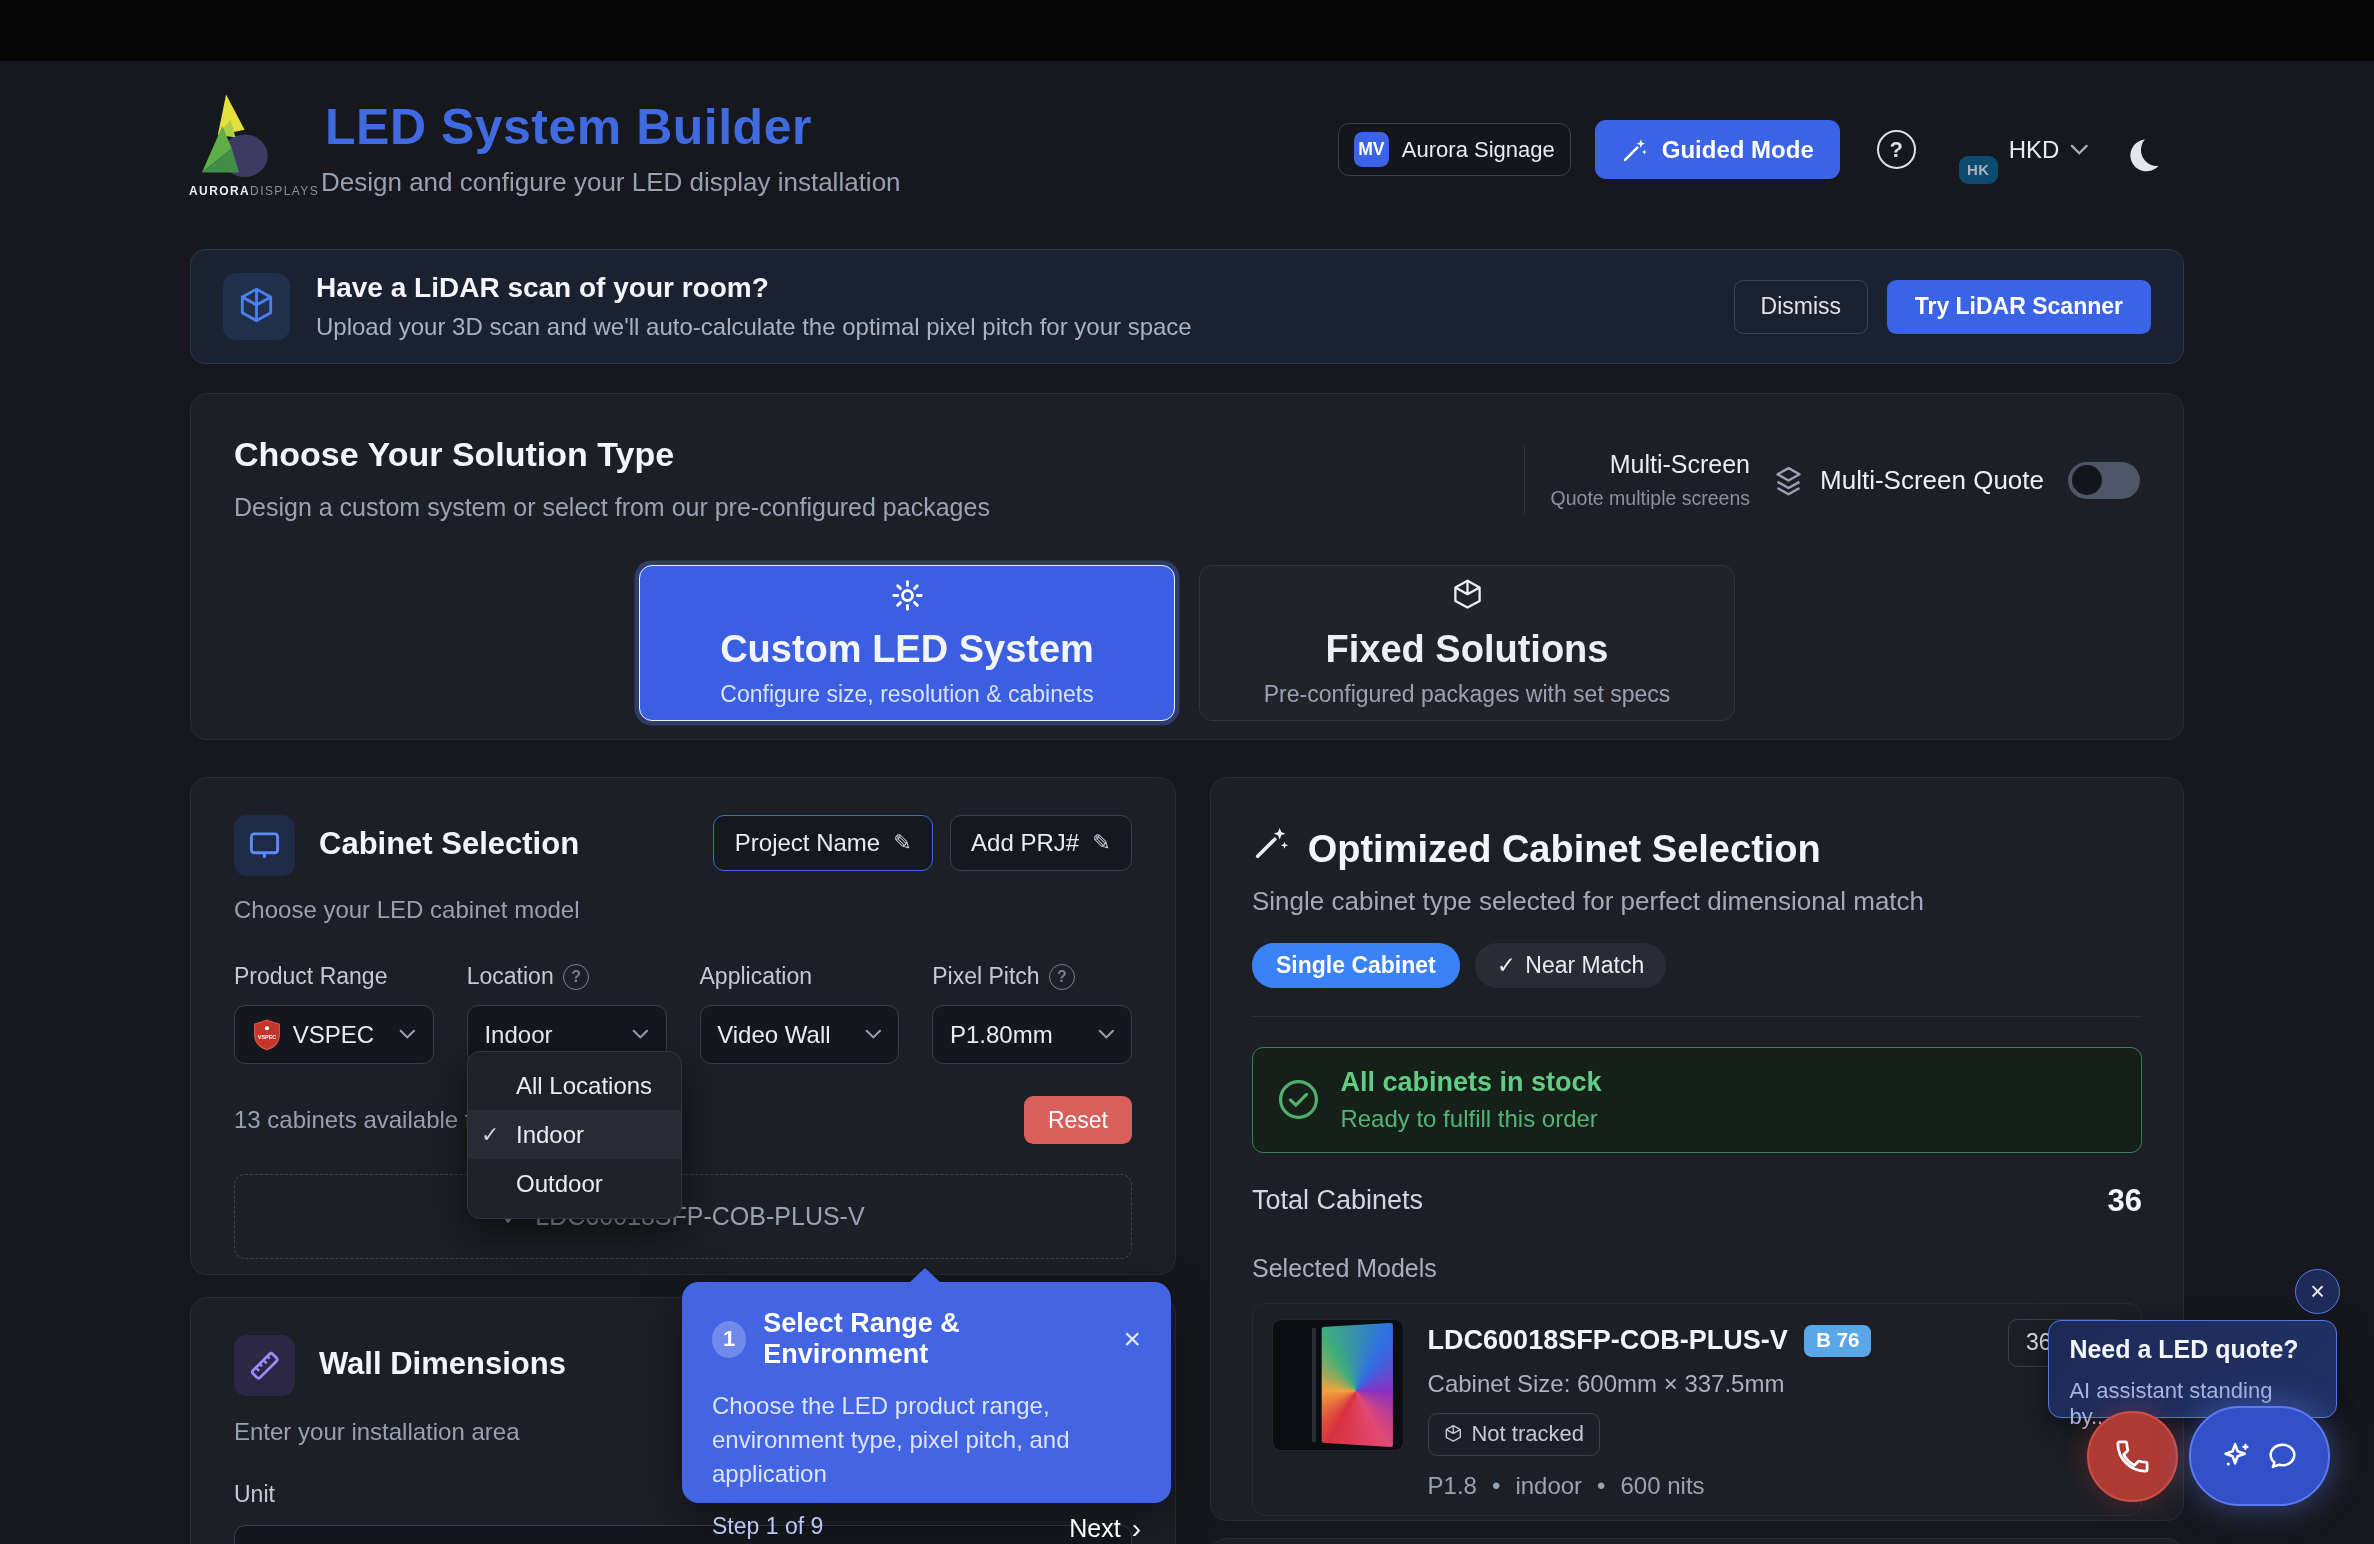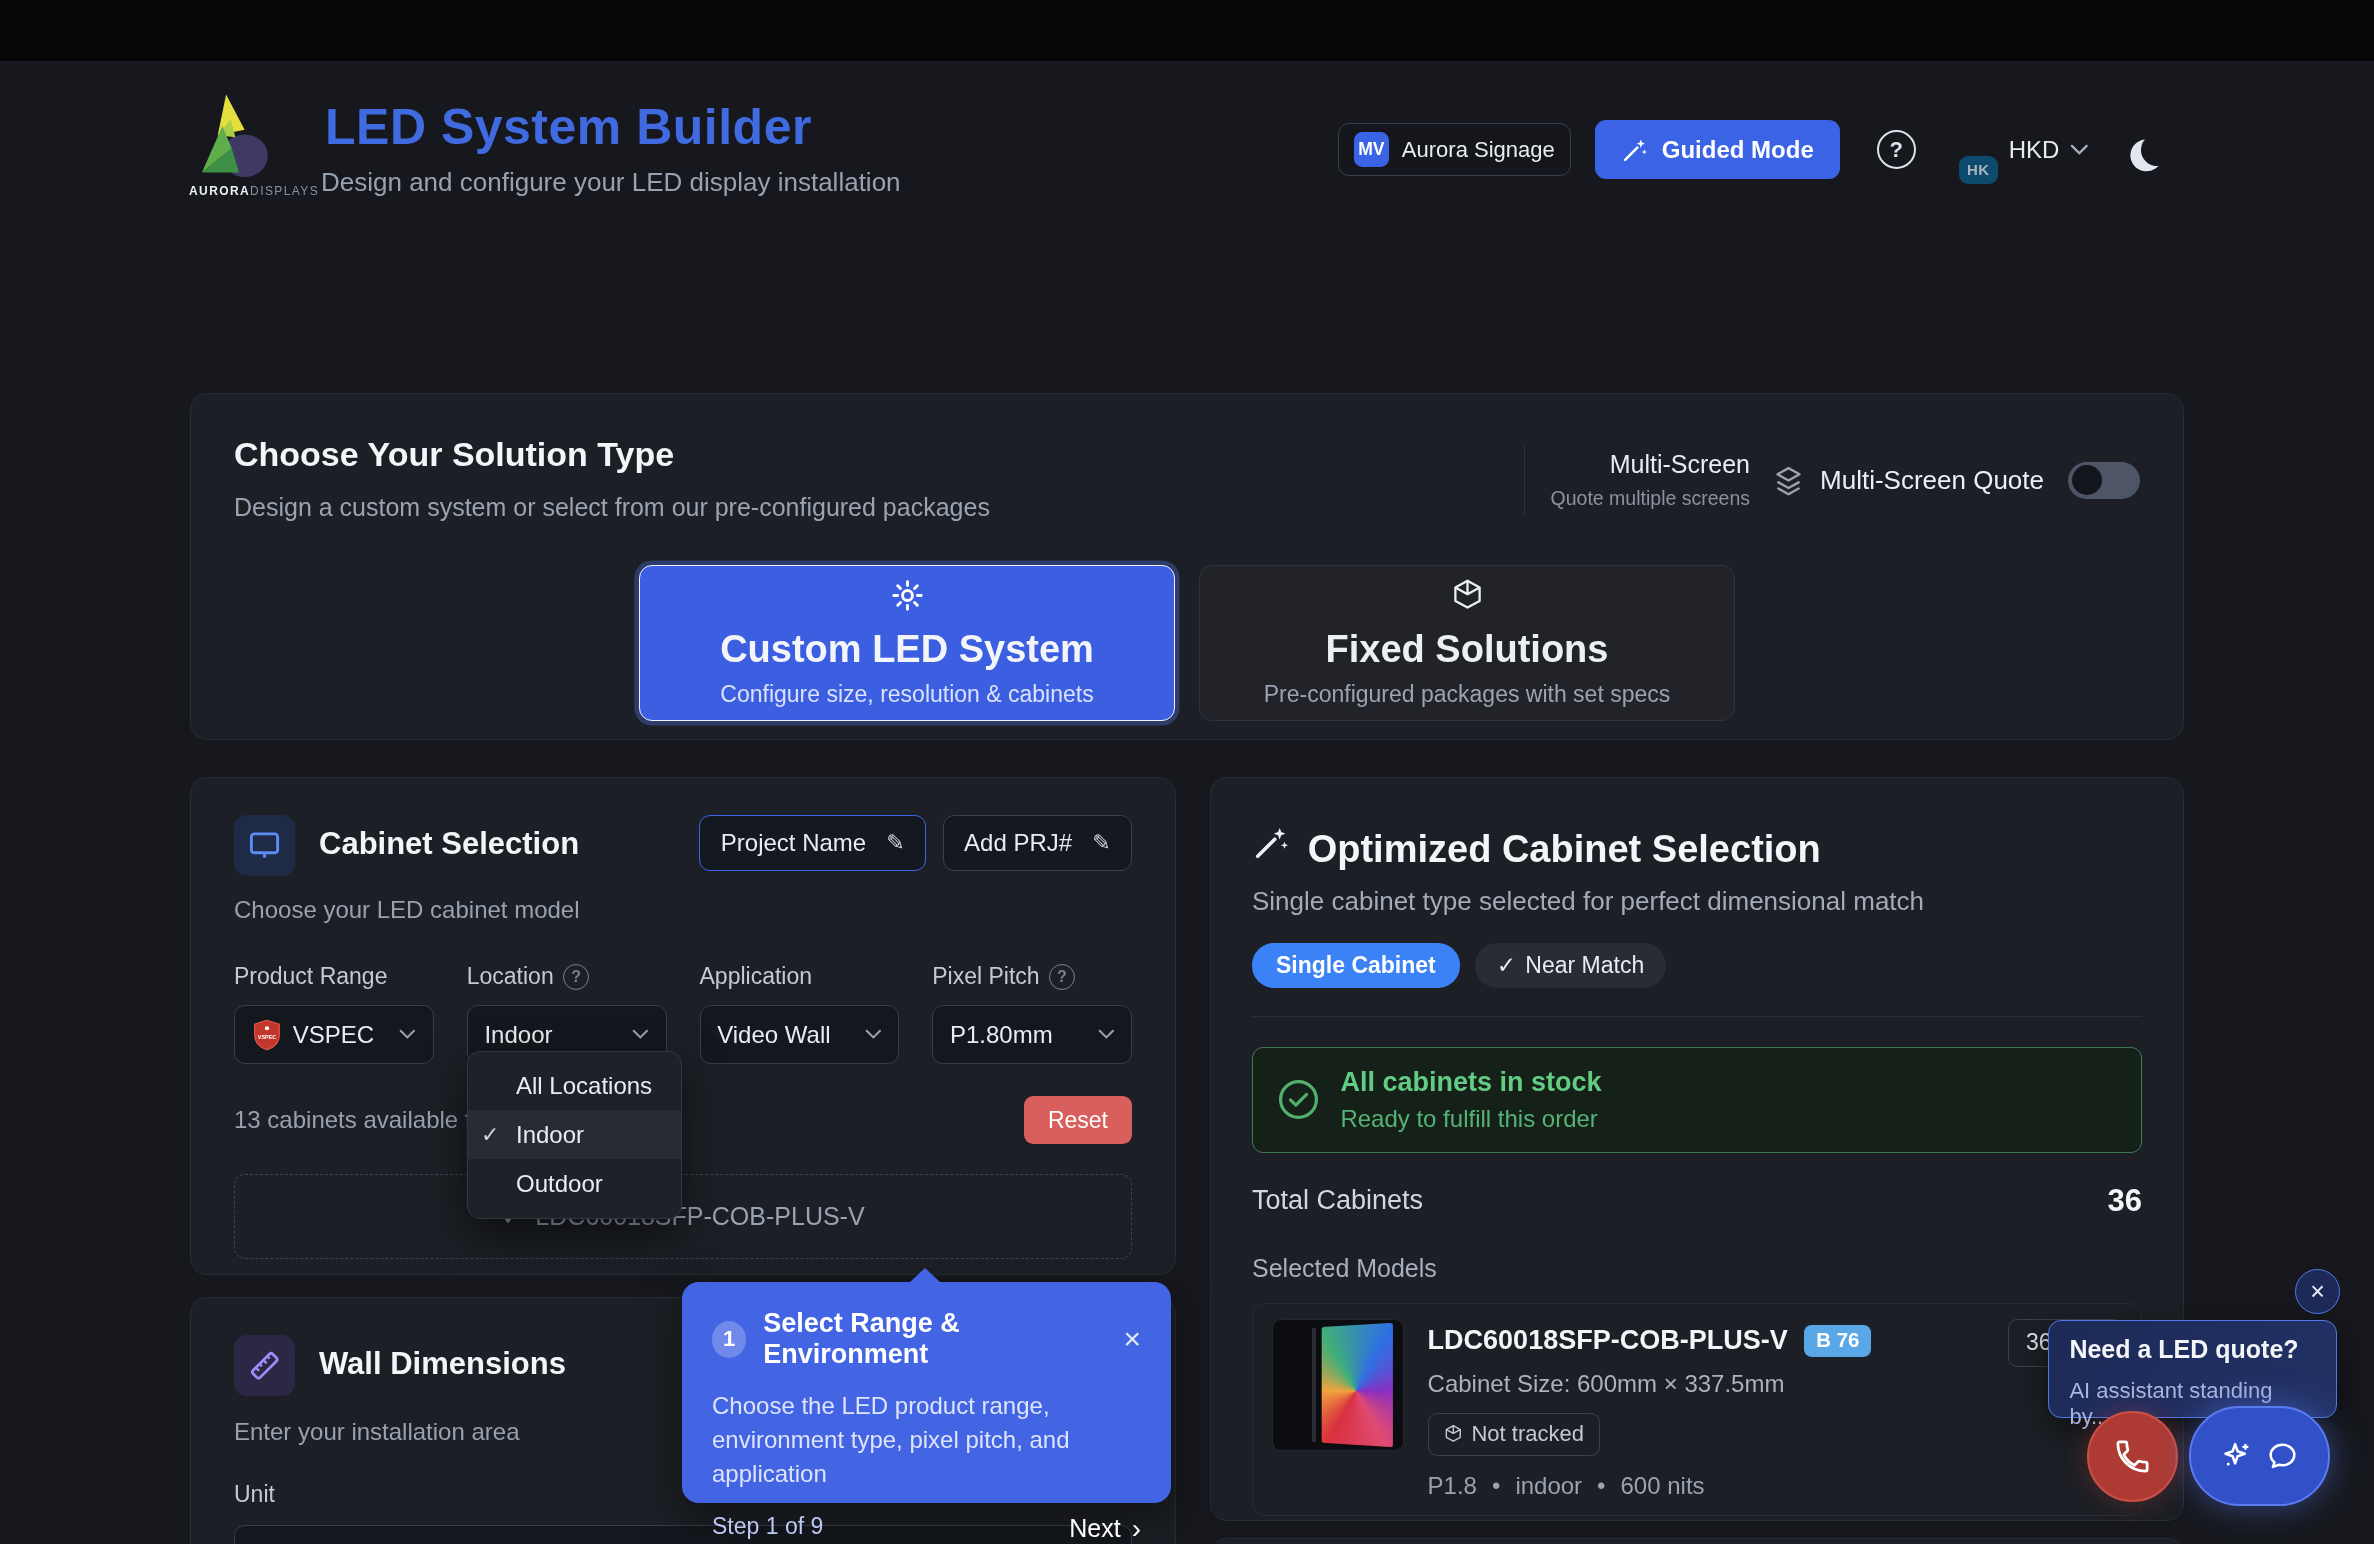--- a/index.html
+++ b/index.html
@@ -62,21 +62,21 @@
   .option-blue .opt-desc { color:rgba(232,238,255,.92); }
   .option-dark .opt-title { color:#eceff4; }
   .option-dark .opt-desc { color:#9aa3b1; }
 
   
   #cabinet { left:190px; top:777px; width:986px; height:498px; padding:37px 43px; }
   .cab-head { display:flex; align-items:flex-start; }
   .sq-ico { width:61px; height:61px; border-radius:13px; display:flex; align-items:center; justify-content:center; flex:0 0 auto; }
   .cab-title { font-size:31px; font-weight:700; color:#f3f5f8; margin:11px 0 0 24px; }
   .cab-head-btns { margin-left:auto; display:flex; gap:16.7px; }
-  .pill-btn { height:56px; padding:0 20.4px; border-radius:11px; background:#141920; display:flex; align-items:center; gap:20px; font-size:24px; color:#e9ecf1; }
+  .pill-btn { height:56px; padding:0 20.4px; border-radius:11px; background:#141920; display:flex; align-items:center; gap:13px; font-size:24px; color:#e9ecf1; }
   .pill-btn .pencil { font-size:22px; color:#cfd4dd; }
   .pill-btn.accent { border:1.9px solid #3b63e6; }
   .pill-btn.plain { border:1.4px solid #3a404c; }
   .cab-sub { font-size:24px; color:#98a1af; margin-top:20.4px; }
   .filters { display:grid; grid-template-columns:repeat(4,1fr); gap:33px; margin-top:39px; }
   .f-label { display:flex; align-items:center; gap:9.3px; font-size:23px; color:#c3cad6; }
   .mini-help { width:26px; height:26px; border:1.9px solid #79818f; border-radius:50%; color:#79818f; font-size:16px; font-weight:700; display:flex; align-items:center; justify-content:center; }
   .select { margin-top:15px; height:59px; background:#14171d; border:1.4px solid #383e49; border-radius:11px; display:flex; align-items:center; padding:0 16.7px; gap:11px; }
   .select .val { font-size:24px; color:#e9ecf1; flex:1; }
   .results-row { margin-top:32px; display:flex; align-items:center; justify-content:space-between; }
@@ -185,20 +185,33 @@
     <div class="currency">
       <div class="flag-badge">HK</div>
       <div class="currency-code">HKD</div>
       <svg width="18.6" height="12" viewBox="0 0 20 13">
           <path d="M2 2l8 8 8-8" stroke="#aab2bf" stroke-width="2.4" fill="none" stroke-linecap="round"></path>
         </svg>
     </div>
     <div class="moon"></div>
   </div>
 
+  <div id="lidar" class="abs">
+    <div class="lidar-ico">
+      <svg width="39" height="41" viewBox="0 0 24 26">
+          <path d="M12 2l9 5v10l-9 5-9-5V7l9-5z M12 2v10 M3 7l9 5 9-5 M12 12v10" stroke="#4a80f0" stroke-width="1.8" fill="none" stroke-linejoin="round"></path>
+        </svg>
+    </div>
+    <div class="lidar-text">
+      <div class="lidar-title">Have a LiDAR scan of your room?</div>
+      <div class="lidar-sub">Upload your 3D scan and we'll auto-calculate the optimal pixel pitch for your space</div>
+    </div>
+    <div class="btn-ghost">Dismiss</div>
+    <div class="btn-blue">Try LiDAR Scanner</div>
+  </div>
 
   <div id="solution" class="abs card">
     <div class="sol-head">
       <div>
         <div class="sol-title">Choose Your Solution Type</div>
         <div class="sol-sub">Design a custom system or select from our pre-configured packages</div>
       </div>
       <div class="ms-group">
         <div class="ms-divider"></div>
         <div class="ms-stack">

